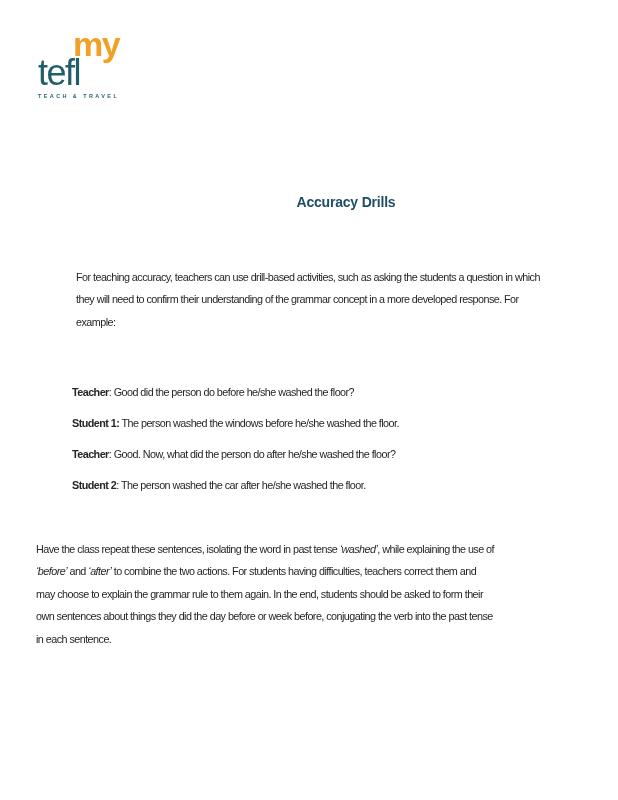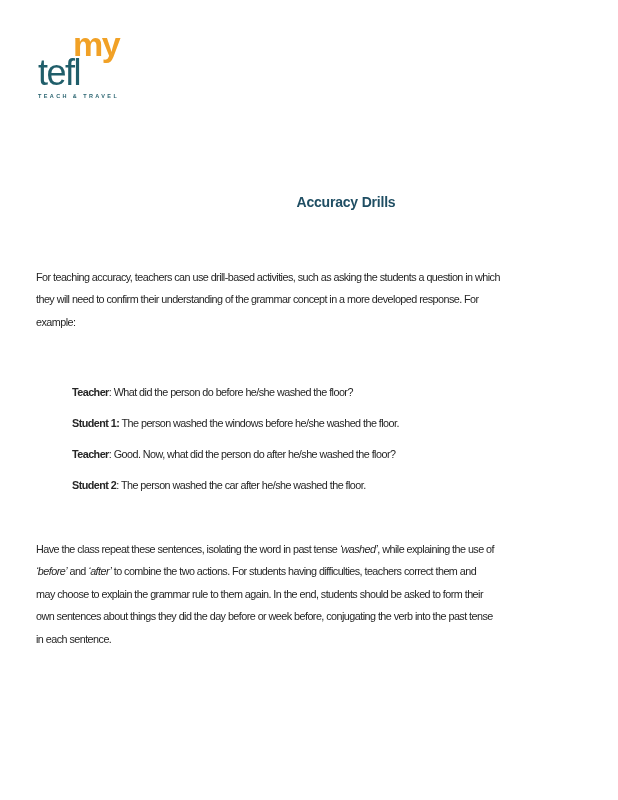--- a/index.html
+++ b/index.html
@@ -36,21 +36,21 @@
   .para, .dialogue {
     position: absolute;
     left: 36px;
     font-size: 10.8px;
     letter-spacing: -0.55px;
   }
   .line { white-space: nowrap; line-height: 22.4px; height: 22.4px; }
   .it { font-style: italic; }
   .bd { font-weight: bold; }
 
-  .intro   { top: 266px; }
+  .intro   { top: 266px; margin-left: 40px; }
   .dialogue { left: 72px; top: 381px; }
   .dialogue .line { margin-bottom: 8.6px; }
   .dialogue .line:last-child { margin-bottom: 0; }
   .main    { top: 538px; }
   .closing { top: 697px; }
 </style>
 </head>
 <body>
 
 <div class="page">
@@ -63,21 +63,21 @@
 
   <h1 class="title" style="color: rgb(31, 78, 99); padding-left: 37px;">Accuracy Drills</h1>
 
   <div class="para intro">
       <div class="line"><span>For teaching accuracy, teachers can use drill-based activities, such as asking the students a question in which</span></div>
       <div class="line"><span>they will need to confirm their understanding of the grammar concept in a more developed response. For</span></div>
       <div class="line"><span>example:</span></div>
     </div>
 
   <div class="dialogue">
-      <div class="line"><span class="bd">Teacher</span><span>: What did the person do before he/she washed the floor?</span></div>
+      <div class="line"><span class="bd">Teacher</span><span>: Good did the person do before he/she washed the floor?</span></div>
       <div class="line"><span class="bd">Student 1:</span><span> The person washed the windows before he/she washed the floor.</span></div>
       <div class="line"><span class="bd">Teacher</span><span>: Good. Now, what did the person do after he/she washed the floor?</span></div>
       <div class="line"><span class="bd">Student 2</span><span>: The person washed the car after he/she washed the floor.</span></div>
     </div>
 
   <div class="para main">
       <div class="line"><span>Have the class repeat these sentences, isolating the word in past tense </span><span class="it">‘washed’</span><span>, while explaining the use of</span></div>
       <div class="line"><span class="it">‘before’</span><span> and </span><span class="it">‘after’</span><span> to combine the two actions. For students having difficulties, teachers correct them and</span></div>
       <div class="line"><span>may choose to explain the grammar rule to them again. In the end, students should be asked to form their</span></div>
       <div class="line"><span>own sentences about things they did the day before or week before, conjugating the verb into the past tense</span></div>

